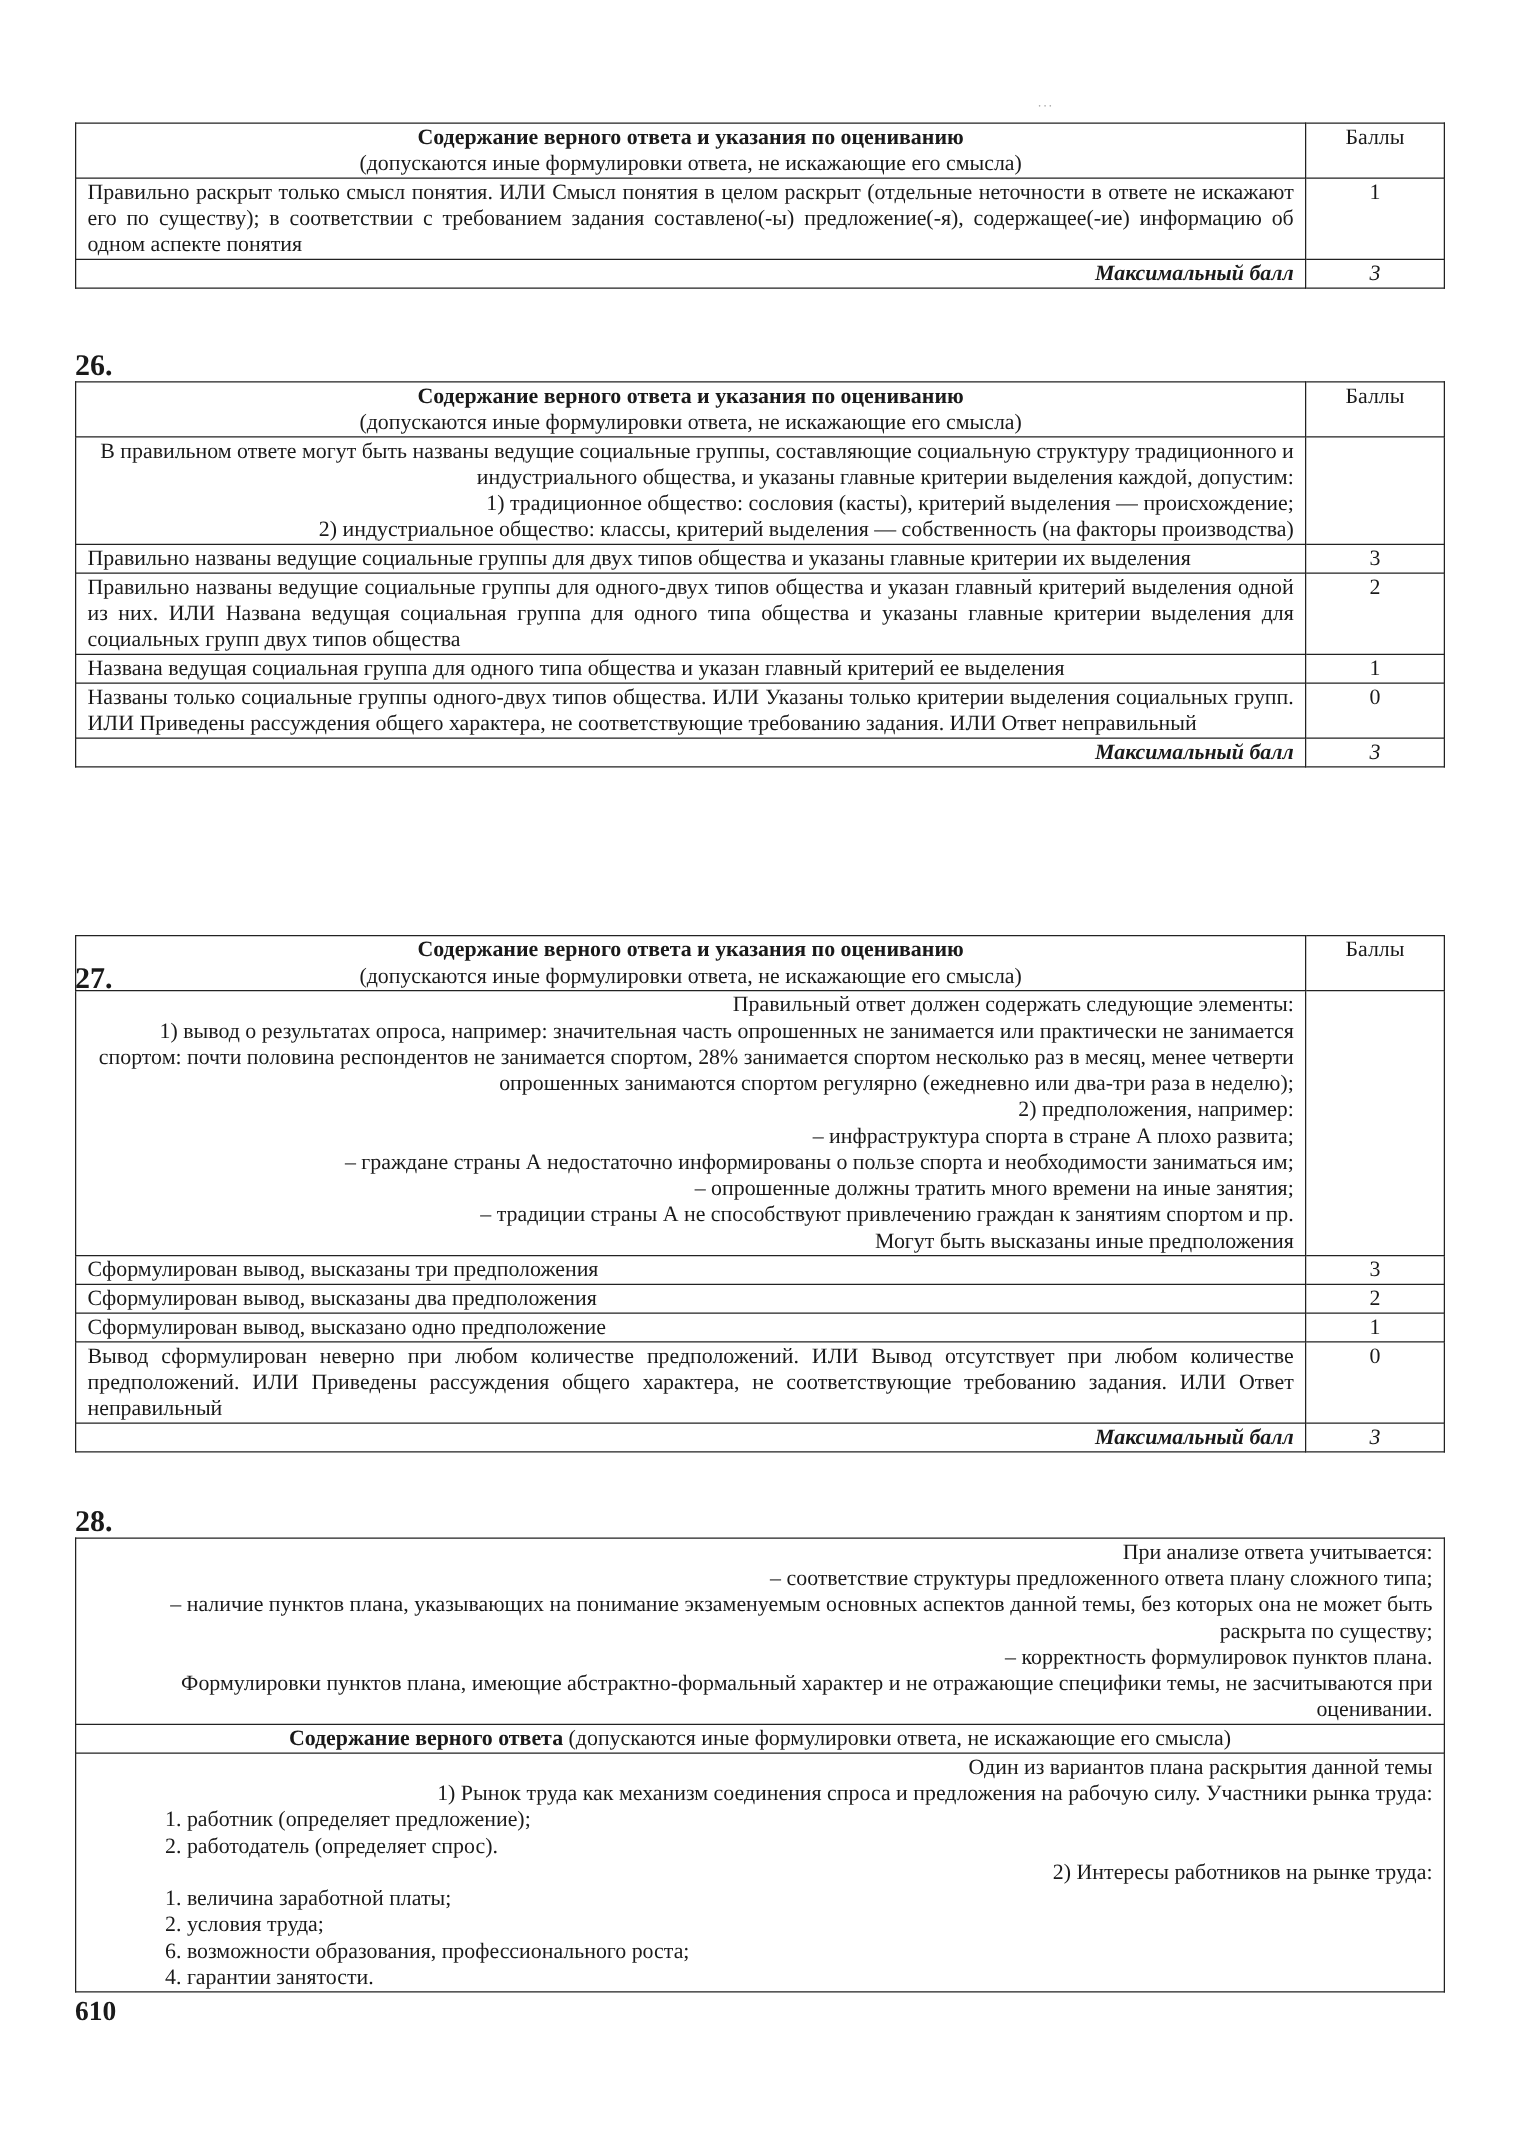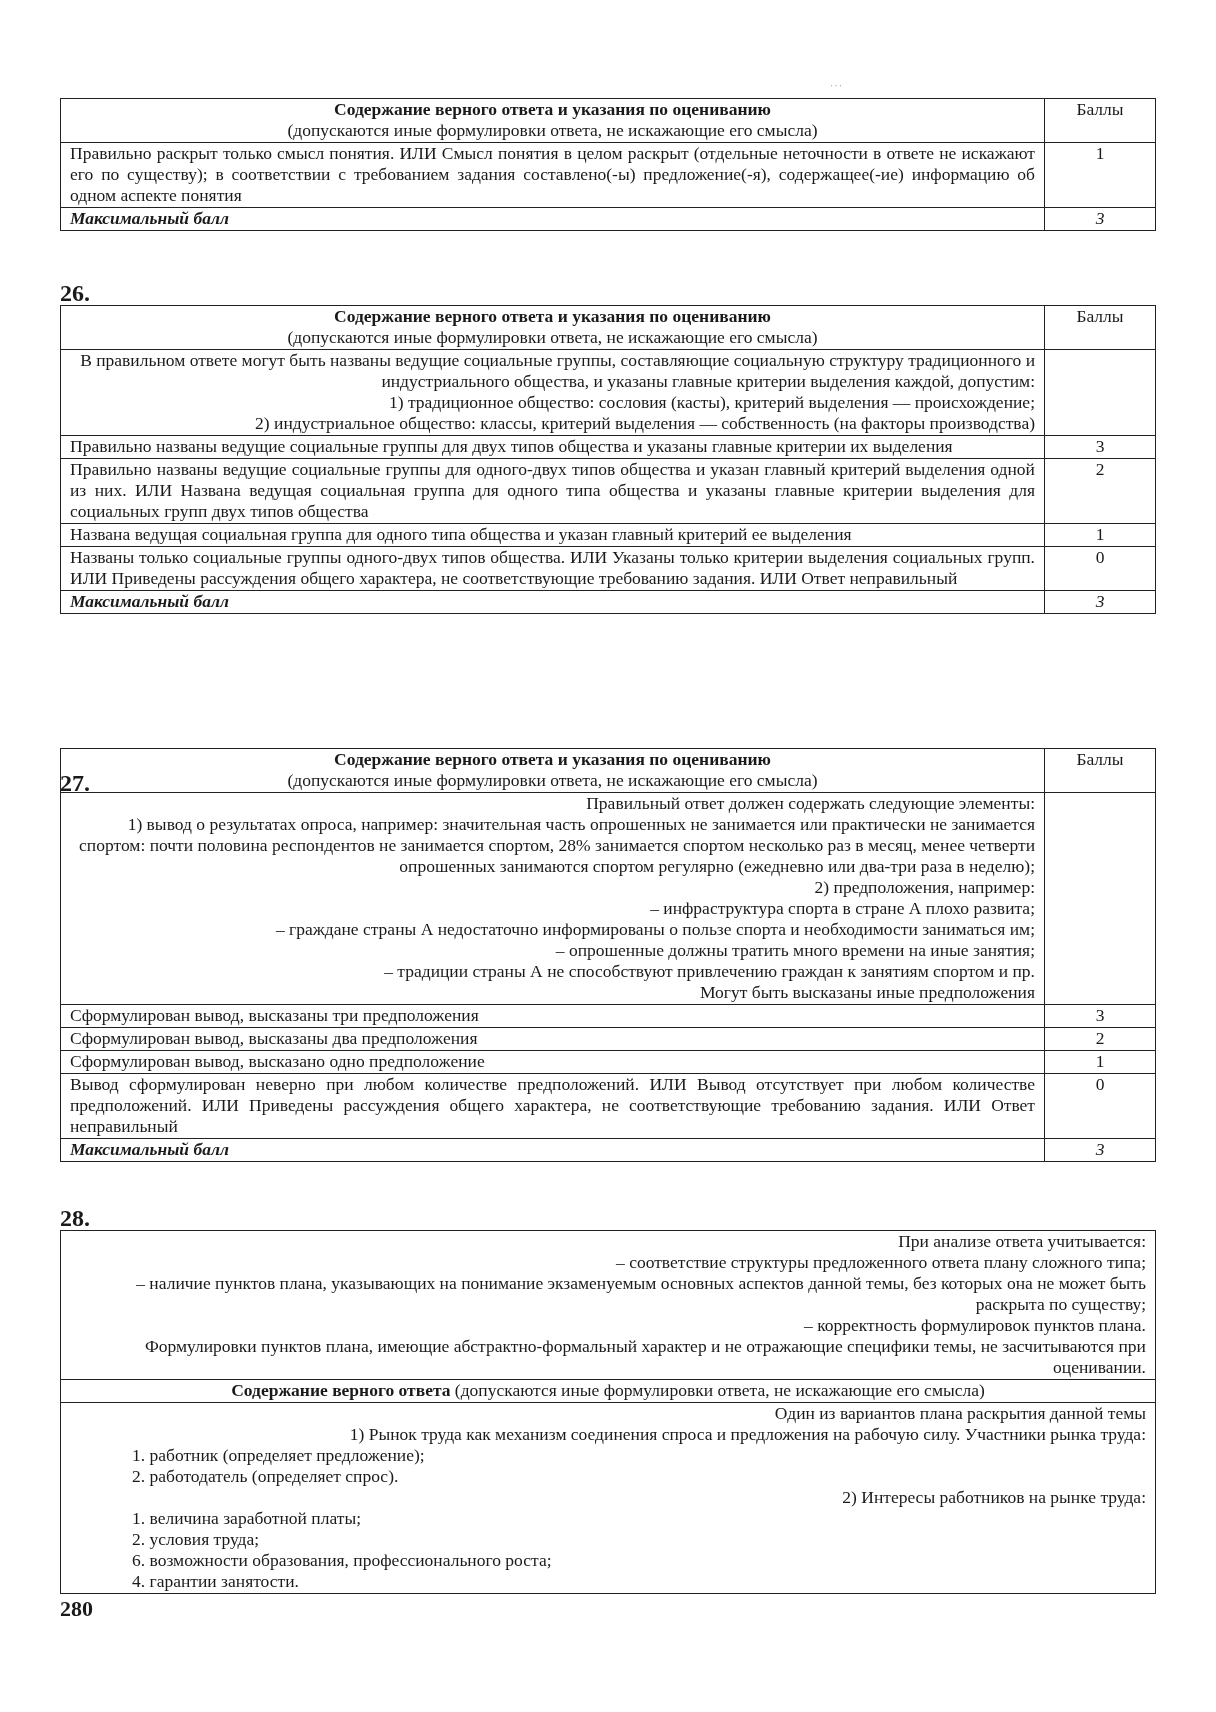--- a/index.html
+++ b/index.html
@@ -18,21 +18,21 @@
     border: 1.6px solid #222; padding: 0 9px 1px 9px; vertical-align: top;
   }
   table.crit th { font-weight: normal; text-align: center; margin-left: 12px; }
   .hdr-bold { font-weight: bold; display: block; }
   .hdr-sub { display: block; }
   .col-score { width: 92px; text-align: center; }
   th.col-score { font-weight: bold; }
   td.text { text-align: justify; }
   .line { display: block; text-align: right; }
   .ind { display: block; padding-left: 62px; }
-  td.max-label { font-style: italic; font-weight: bold; padding-right: 10px; }
+  td.max-label { text-align: right; font-style: italic; font-weight: bold; padding-right: 10px; }
   td.max-val { font-style: italic; text-align: center; }
   .t28-hdr { text-align: center; }
   .t28-hdr b { font-weight: bold; }
   .page-number { position: absolute; left: 60px; top: 1596px; font-size: 22px; font-weight: bold; }
 </style>
 </head>
 <body>
 
 <div class="page-mark">···</div>
 
@@ -169,13 +169,13 @@
       <span class="line">2) Интересы работников на рынке труда:</span>
       <span class="ind">1. величина заработной платы;</span>
       <span class="ind">2. условия труда;</span>
       <span class="ind">6. возможности образования, профессионального роста;</span>
       <span class="ind">4. гарантии занятости.</span>
     </td>
   </tr>
 </tbody>
   </table>
 
-<div class="page-number">280</div>
+<div class="page-number">610</div>
 
 </body></html>

